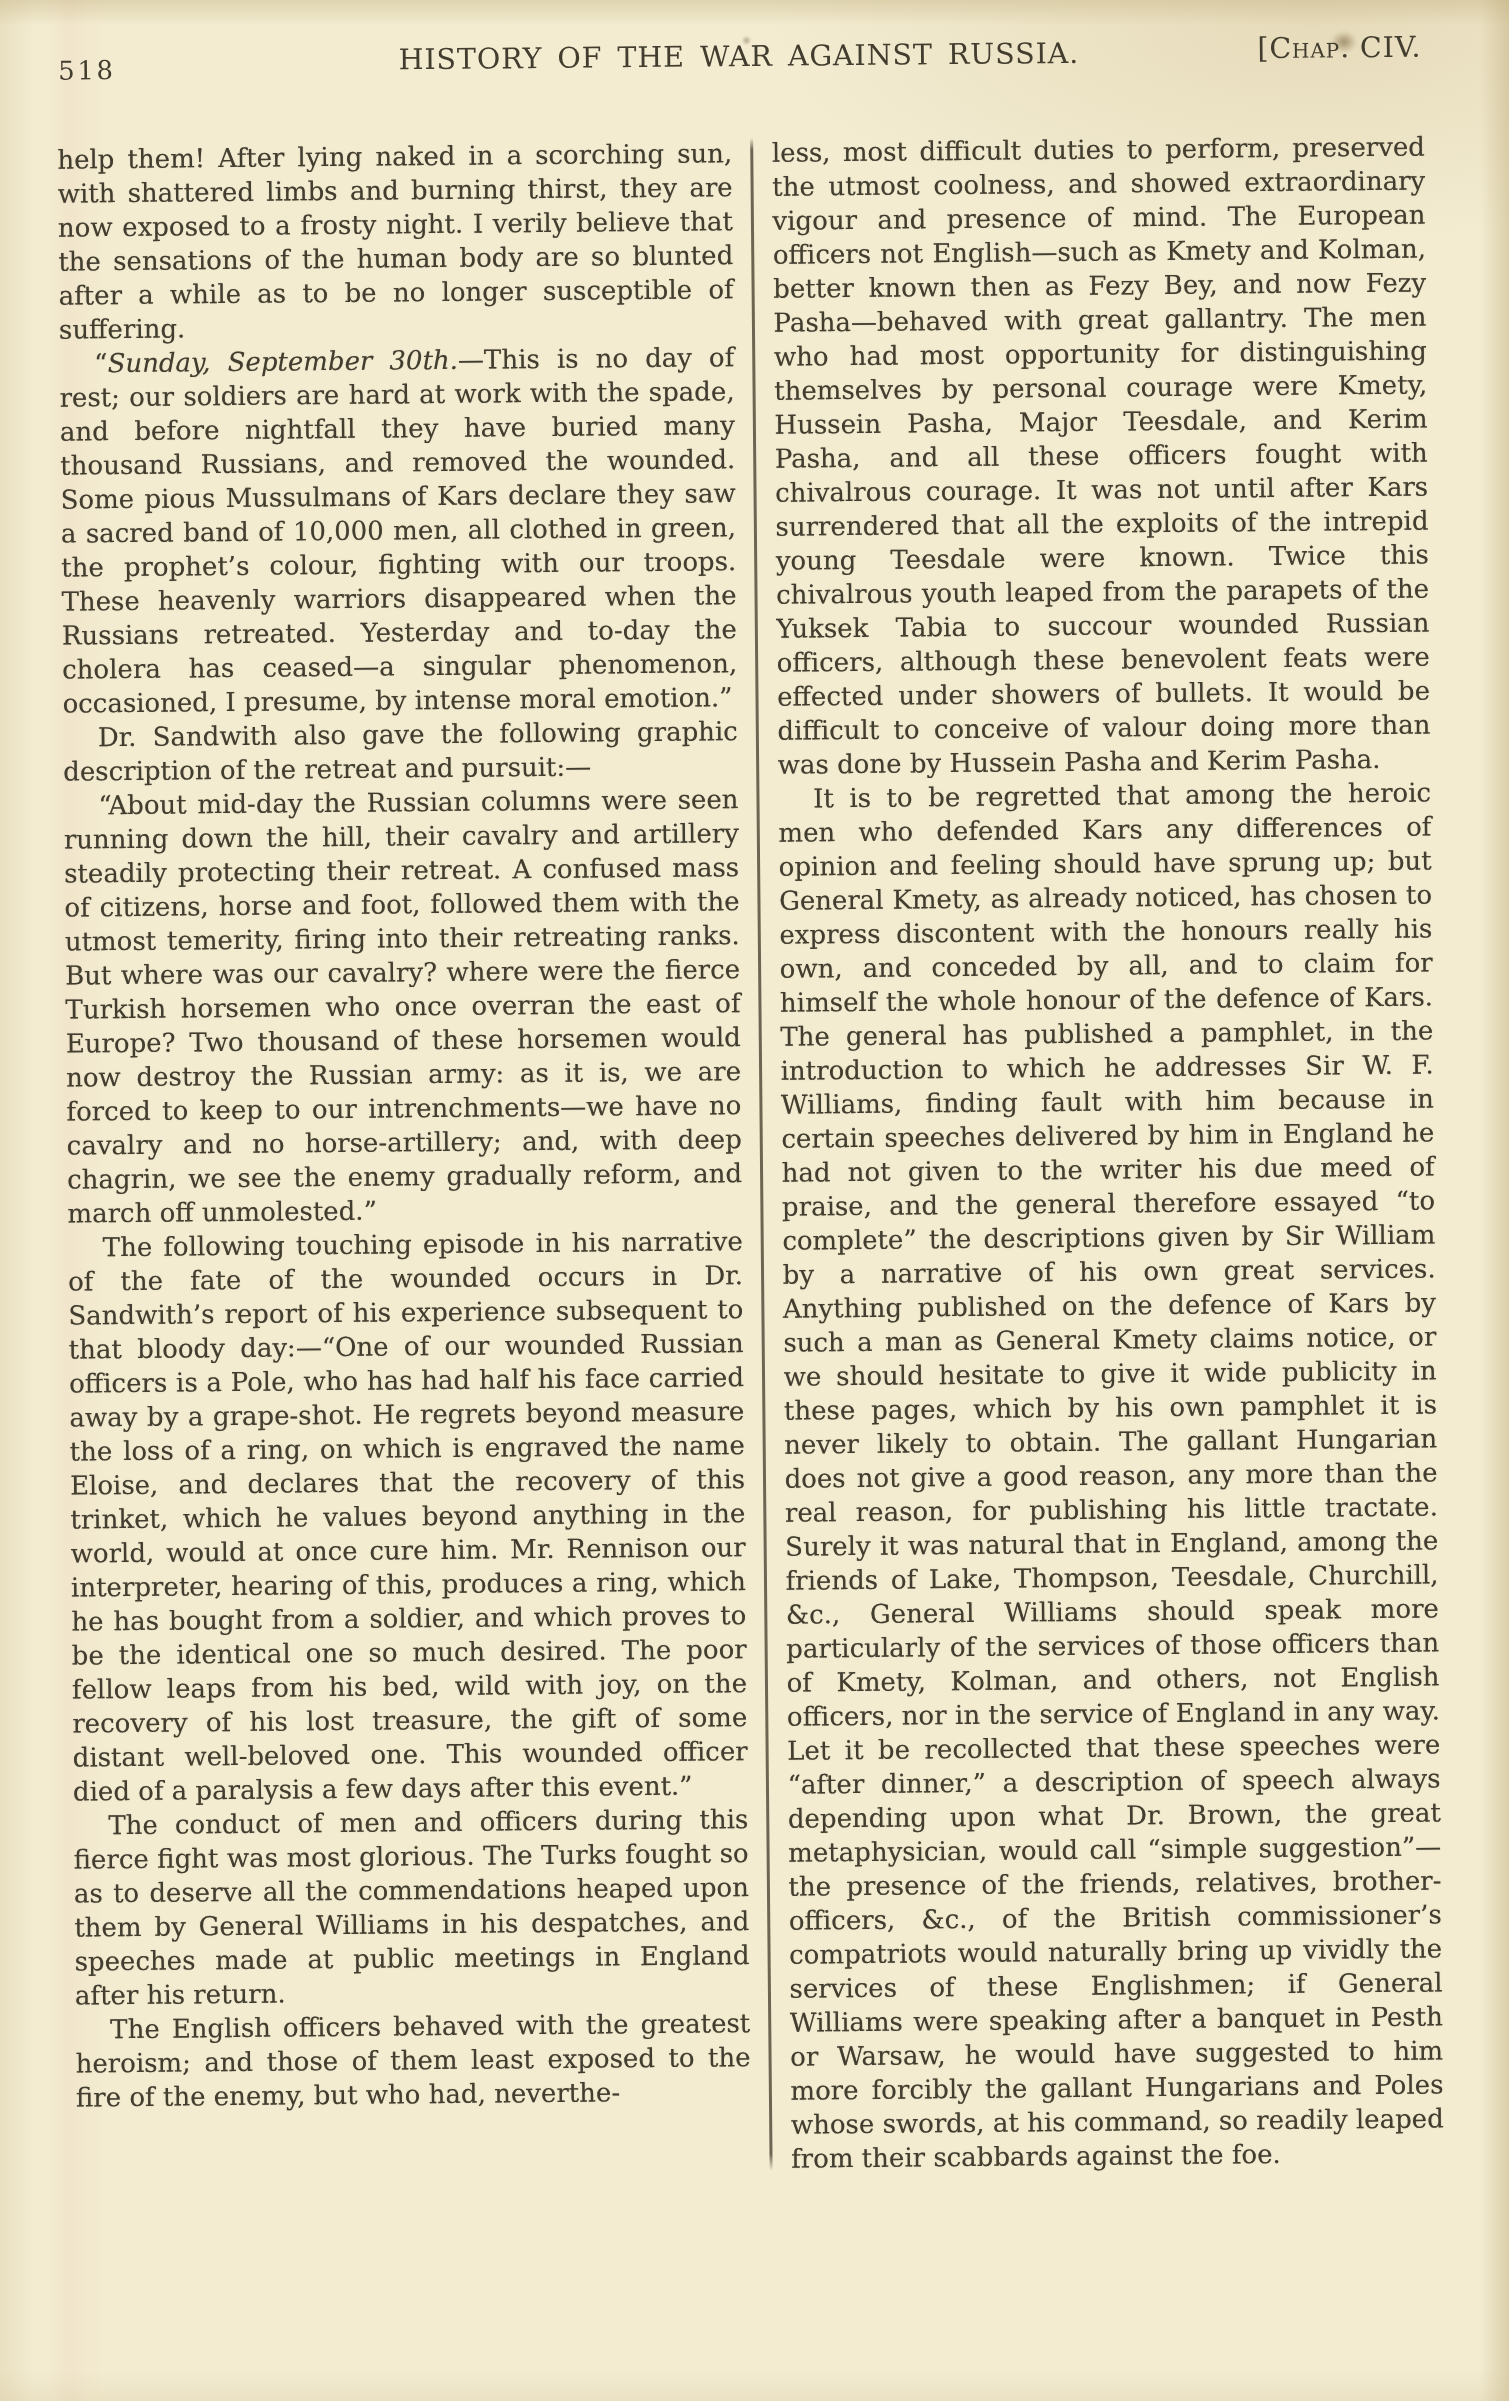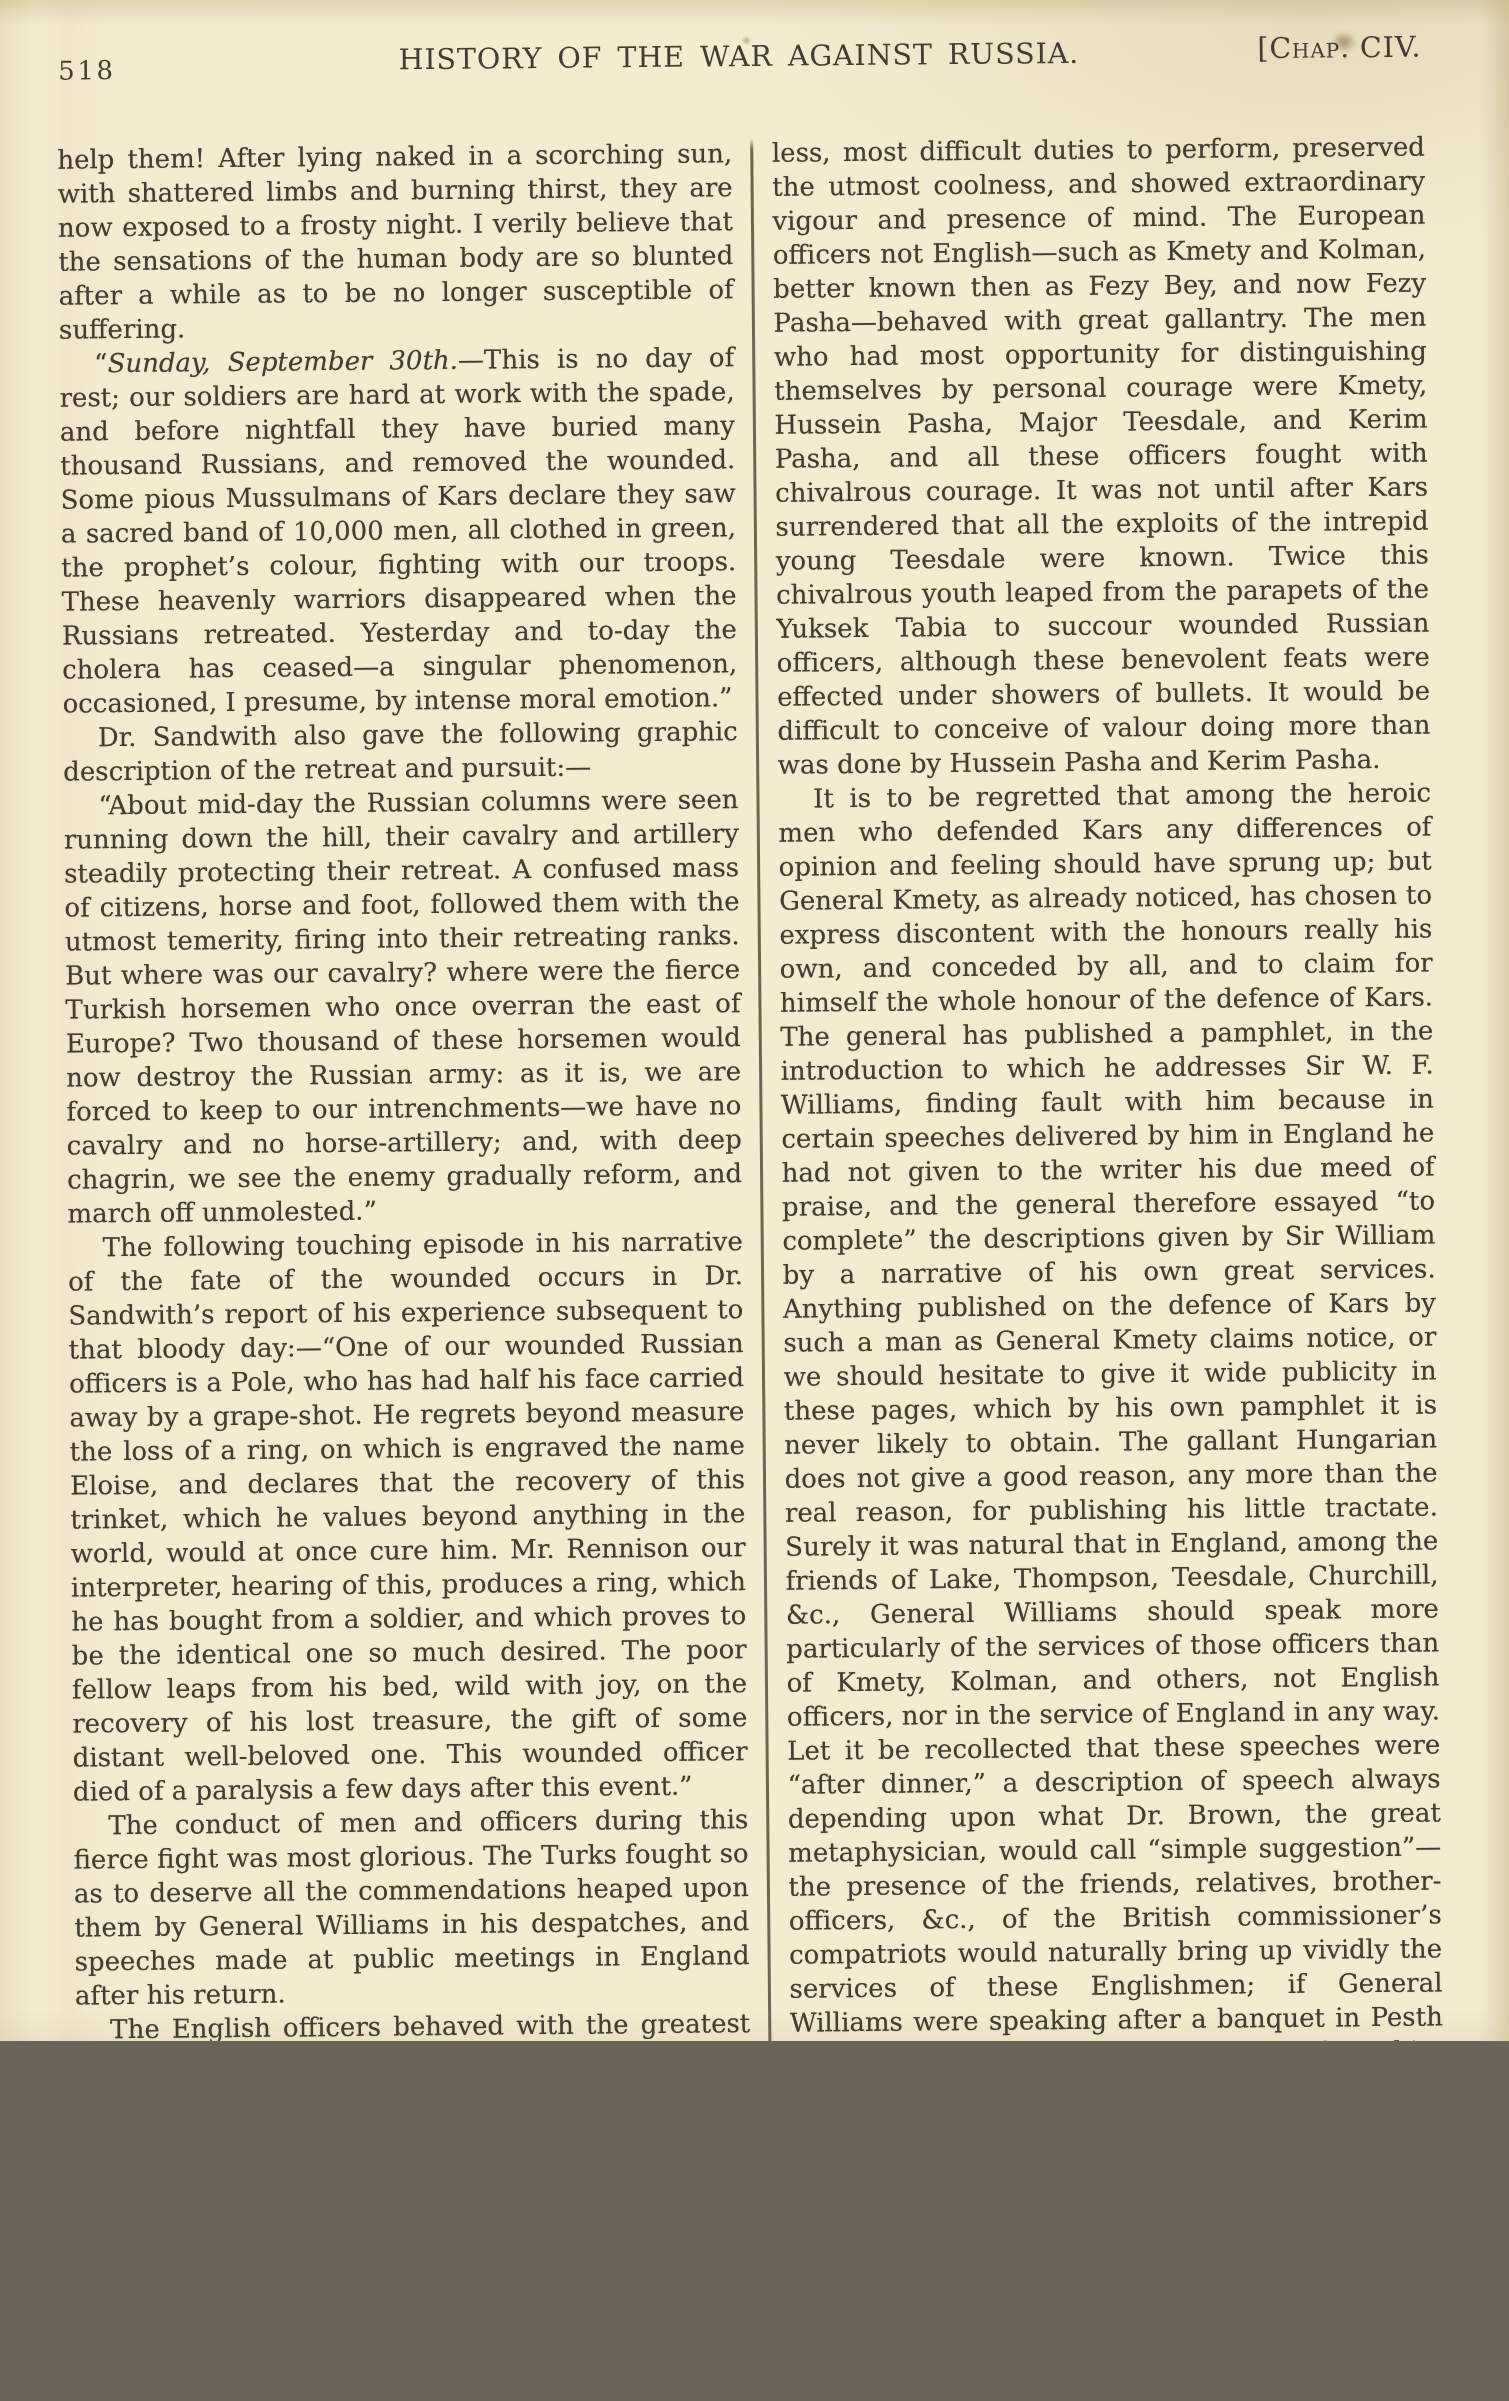--- a/index.html
+++ b/index.html
@@ -1,18 +1,18 @@
 <!DOCTYPE html>
 <html style="font-size:14px"><head>
 <meta charset="utf-8">
 <style>
   html,body{margin:0;padding:0;background:#6b6458;}
   .page{
     position:relative;
-    width:1509px;height:2041px;
+    width:1509px;height:2401px;
     margin:0 auto;
     background:#f3ecd1;
     overflow:hidden;
     font-family:"DejaVu Serif", serif;
     color:#423d2e;
   }
   
   .paper-shading{
     position:absolute;inset:0;pointer-events:none;
     background:

